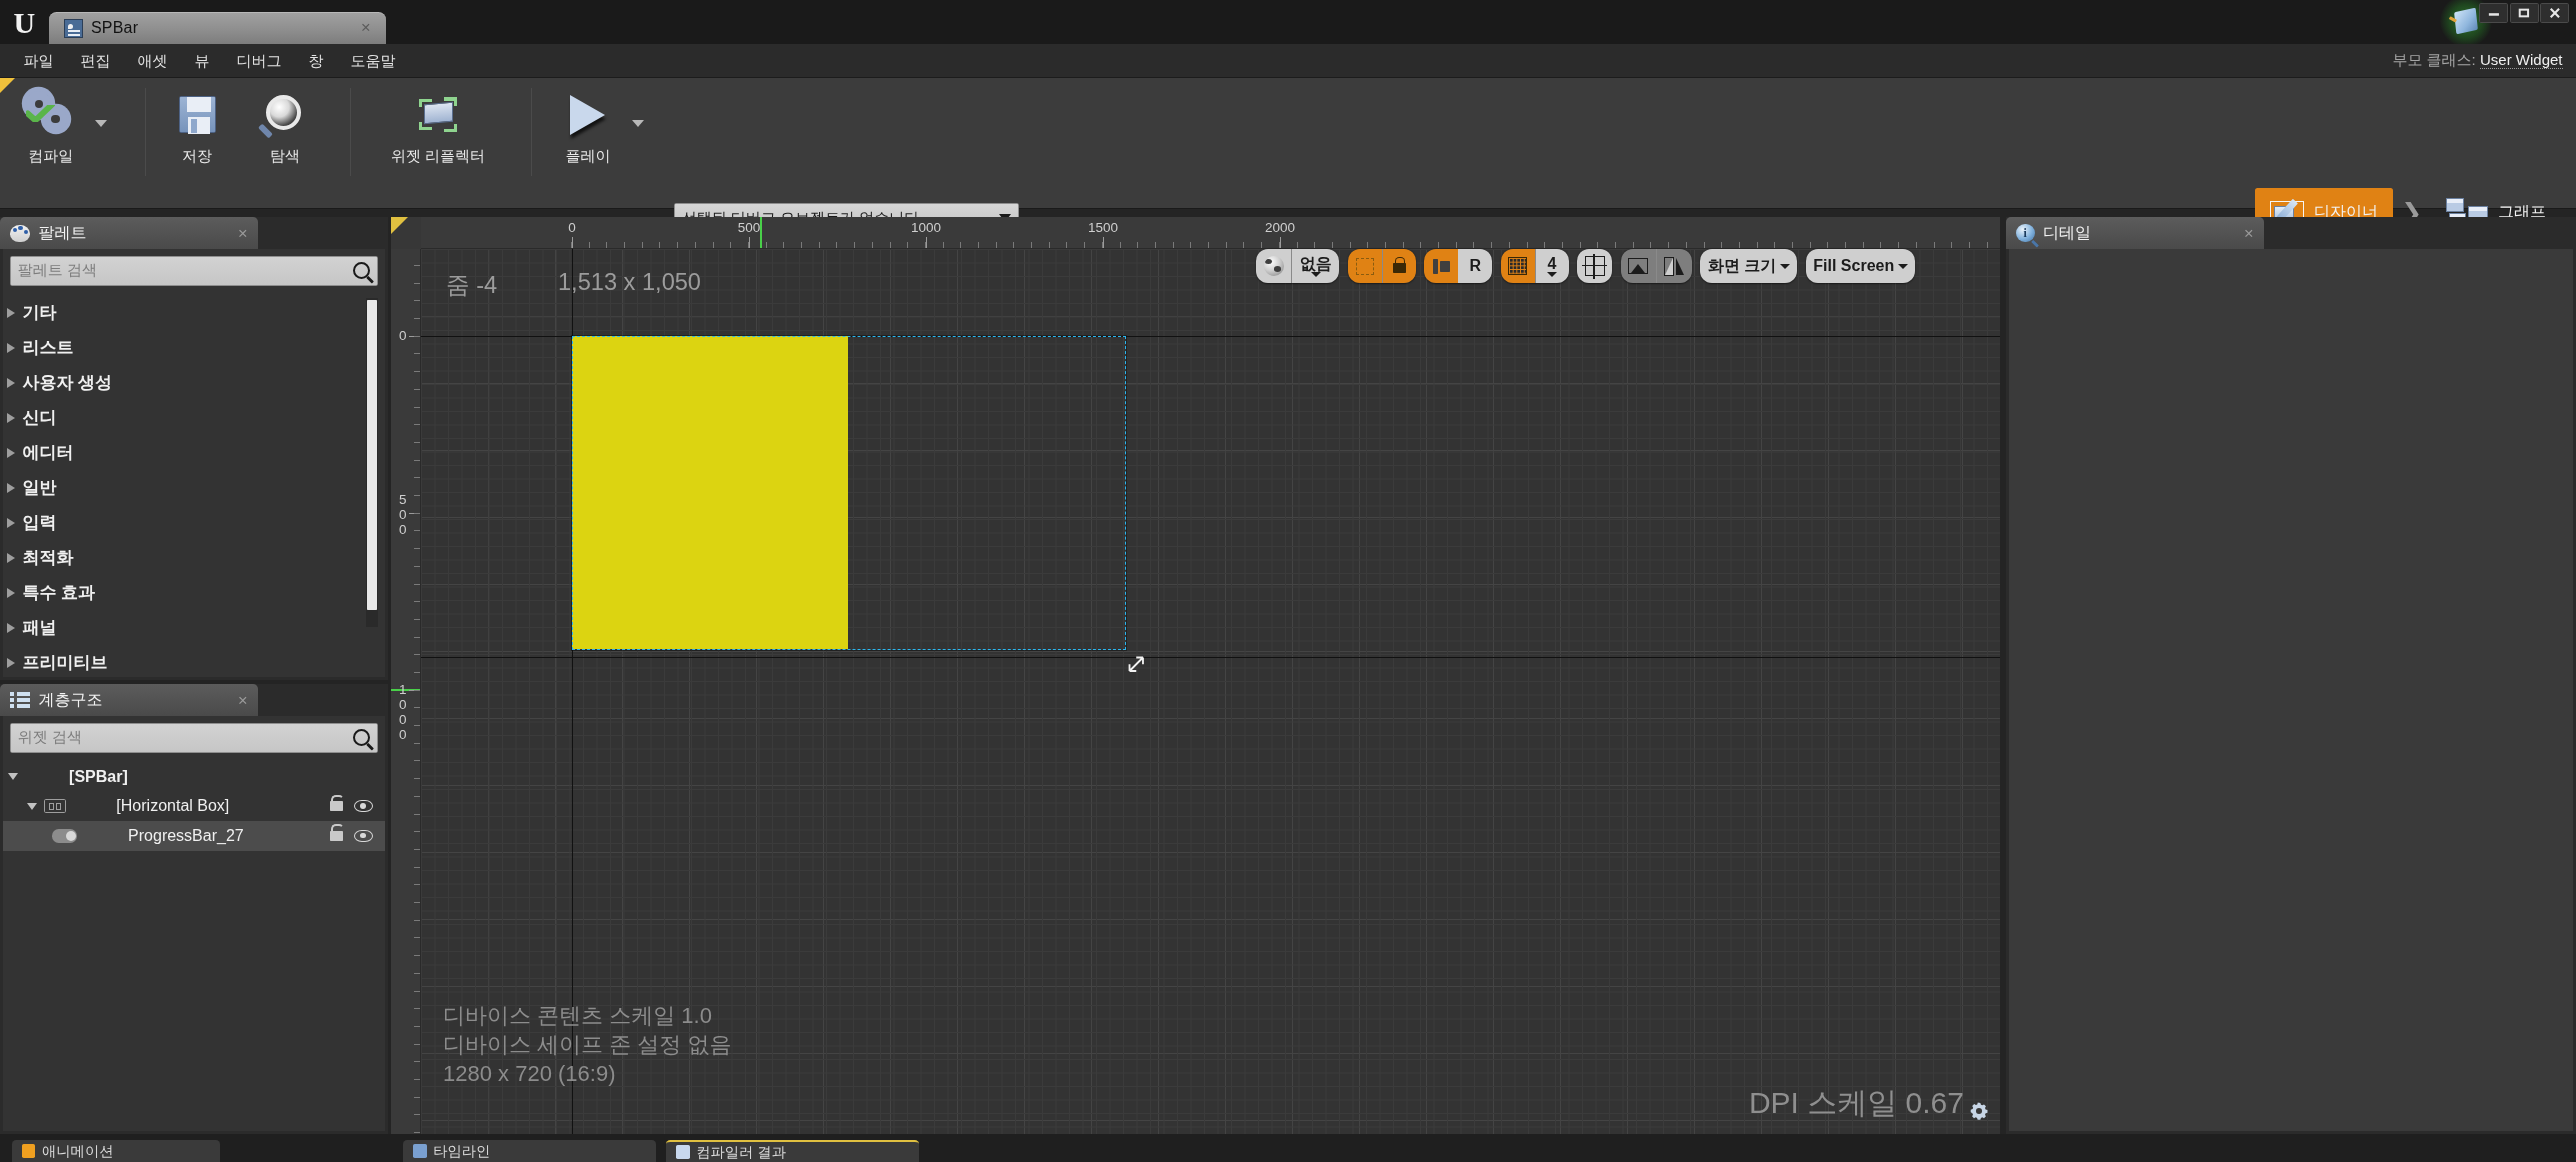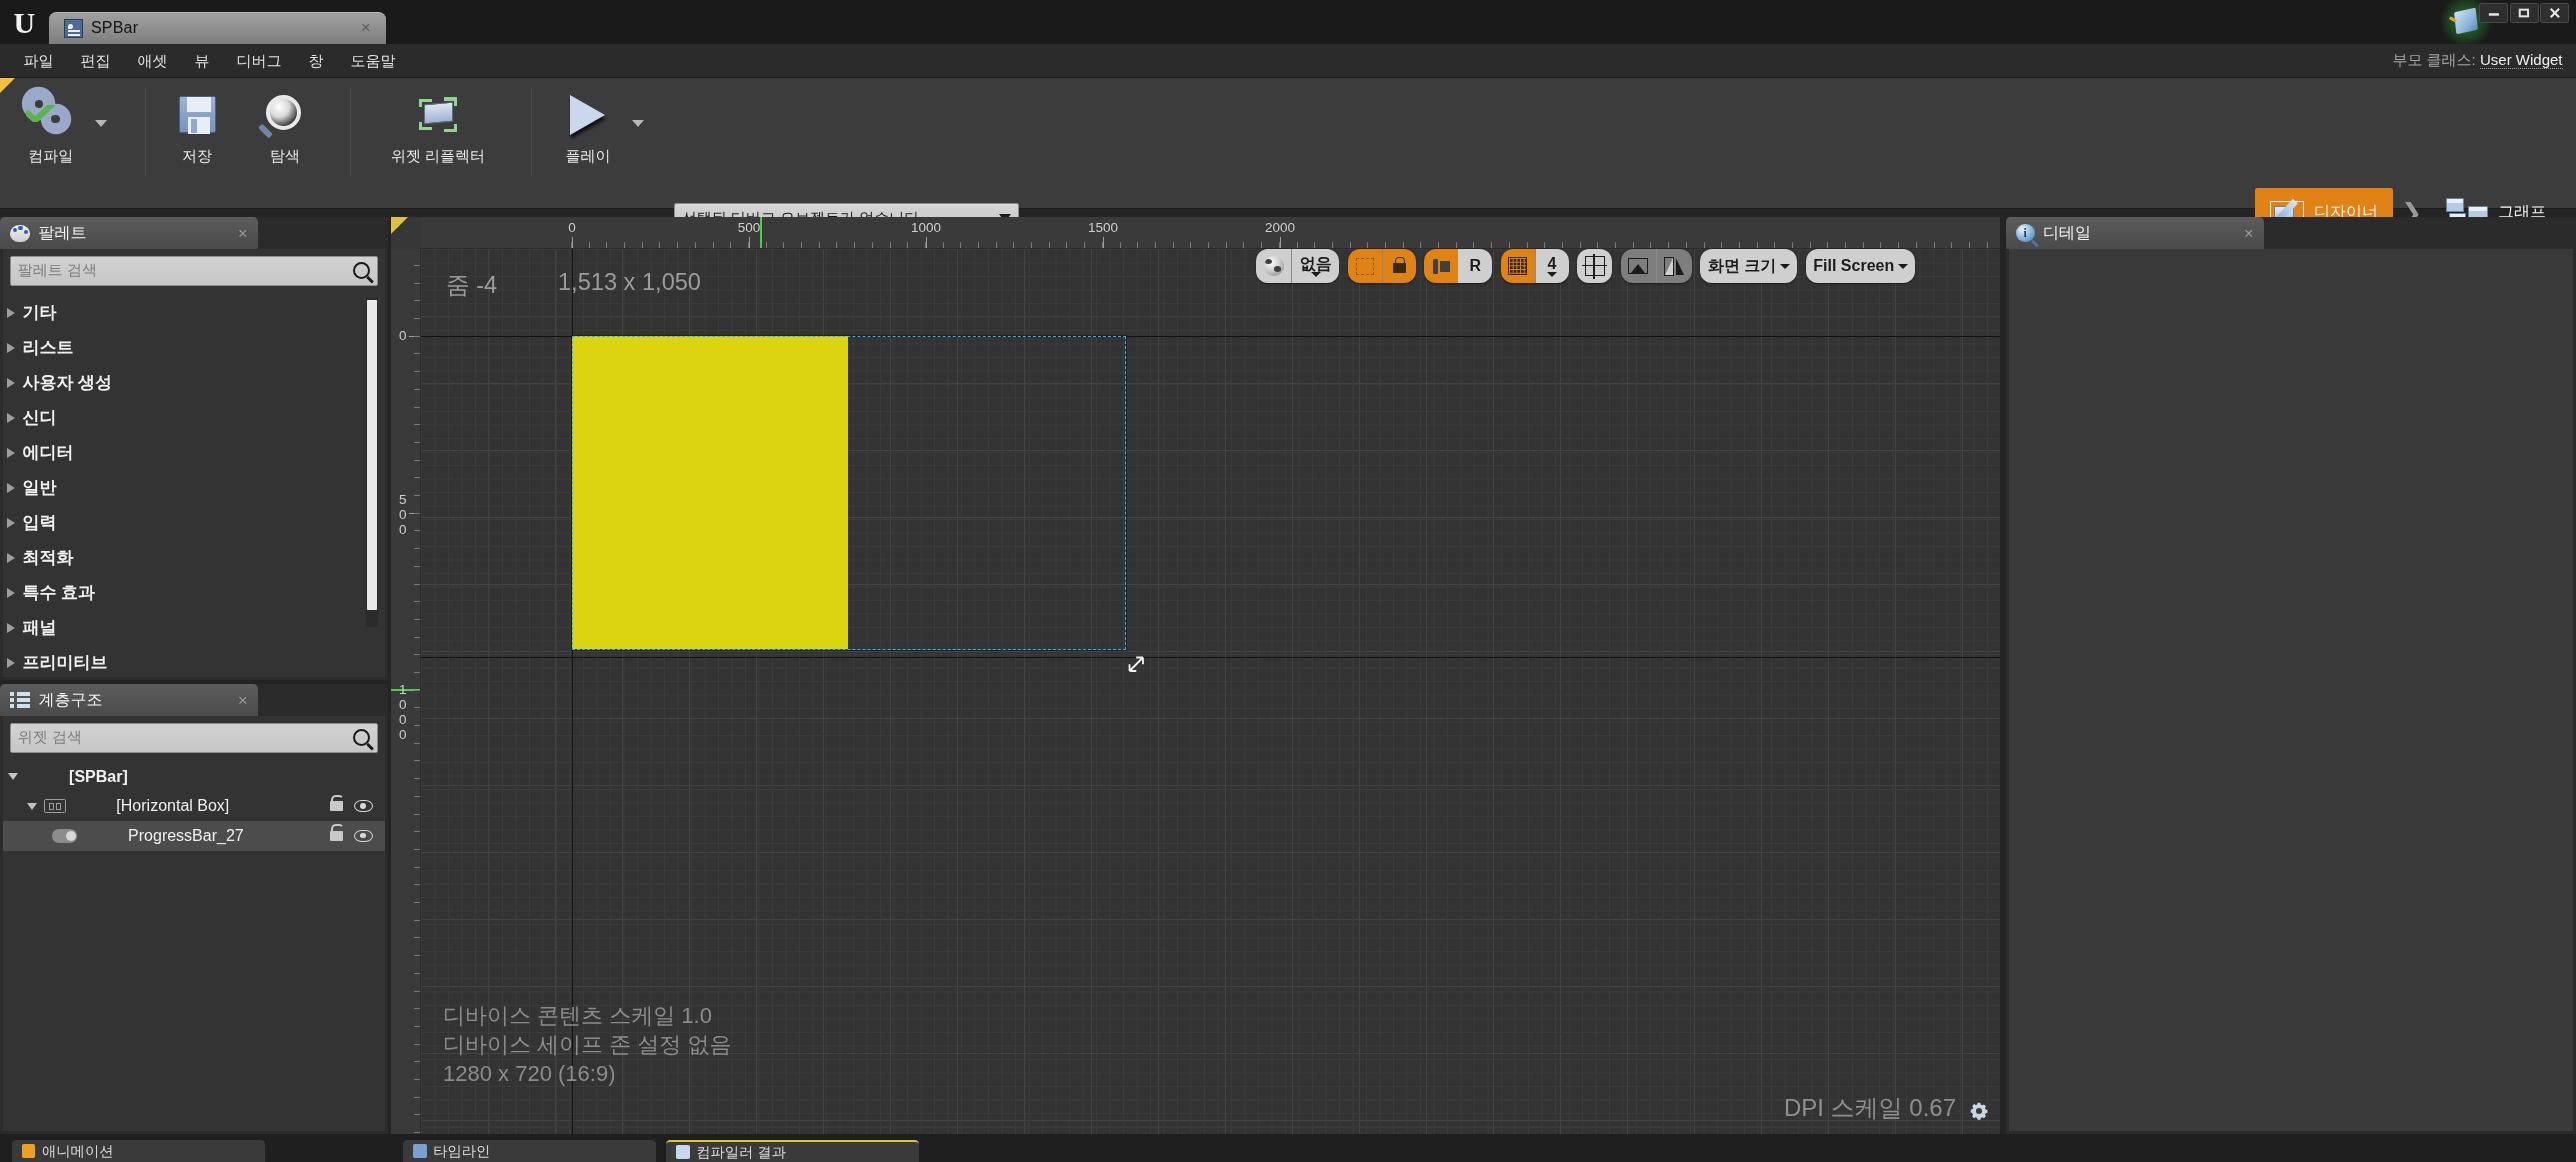--- a/index.html
+++ b/index.html
@@ -266,21 +266,21 @@
     background: #dcd411;
   }
   .widget-select {
     position: absolute; left: 151px; top: 87px; width: 554px; height: 314px;
     border: 1.7px dashed #2bb7f0; outline: 0.8px solid rgba(0,0,0,0.35);
   }
   .resize-handle { position:absolute; left: 706px; top: 406px; width:18.5px; height:18.5px; }
   .resize-handle svg { display:block; }
 
   .dev-info { position: absolute; left: 22px; bottom: 46px; font-size: 22px; color: #8c8c8c; line-height: 29px; }
-  .dpi-info { position: absolute; right: 44px; bottom: 10px; font-size: 24px; color: #8f8f8f; }
+  .dpi-info { position: absolute; right: 36px; bottom: 10px; font-size: 30px; color: #8f8f8f; }
   .dpi-gear { position: absolute; right: 10px; bottom: 11.8px; width: 22px; height: 22px; }
 
   
   .vptb { position: absolute; left: 865px; top: 32px; display: flex; align-items: center; gap: 8.4px; z-index: 5; }
   .vgrp { display: flex; border-radius: 12px; overflow: hidden; box-shadow: 0 0.8px 1.7px rgba(0,0,0,.5); }
   .vbtn {
     height: 34px; min-width: 34px; padding: 0 7.6px; display: flex; align-items: center; justify-content: center;
     background: #cfcfcf; color: #1c1c1c; font-size: 16px; font-weight: bold; gap: 3.4px;
   }
   .vbtn.on { background: #e08214; }
@@ -887,21 +887,21 @@
   <div class="details-panel">
     <div class="panel-tabhdr">
       <span class="details-ico">i</span>
       <span class="ptitle">디테일</span>
       <span class="pclose">✕</span>
     </div>
     <div class="details-body"></div>
   </div>
 
   <div class="bottombar">
-    <div class="btab" style="left:11.8px; width:253px;">
+    <div class="btab" style="left:11.8px; width:208px;">
       <span class="bico" style="background:#f0a020;"></span>
       <span>애니메이션</span>
     </div>
     <div class="btab" style="left:403px; width:253px;">
       <span class="bico" style="background:#7aa0d0;"></span>
       <span>타임라인</span>
     </div>
     <div class="btab warn" style="left:666px; width:253px;">
       <span class="bico" style="background:#c8d8ee;"></span>
       <span>컴파일러 결과</span>

